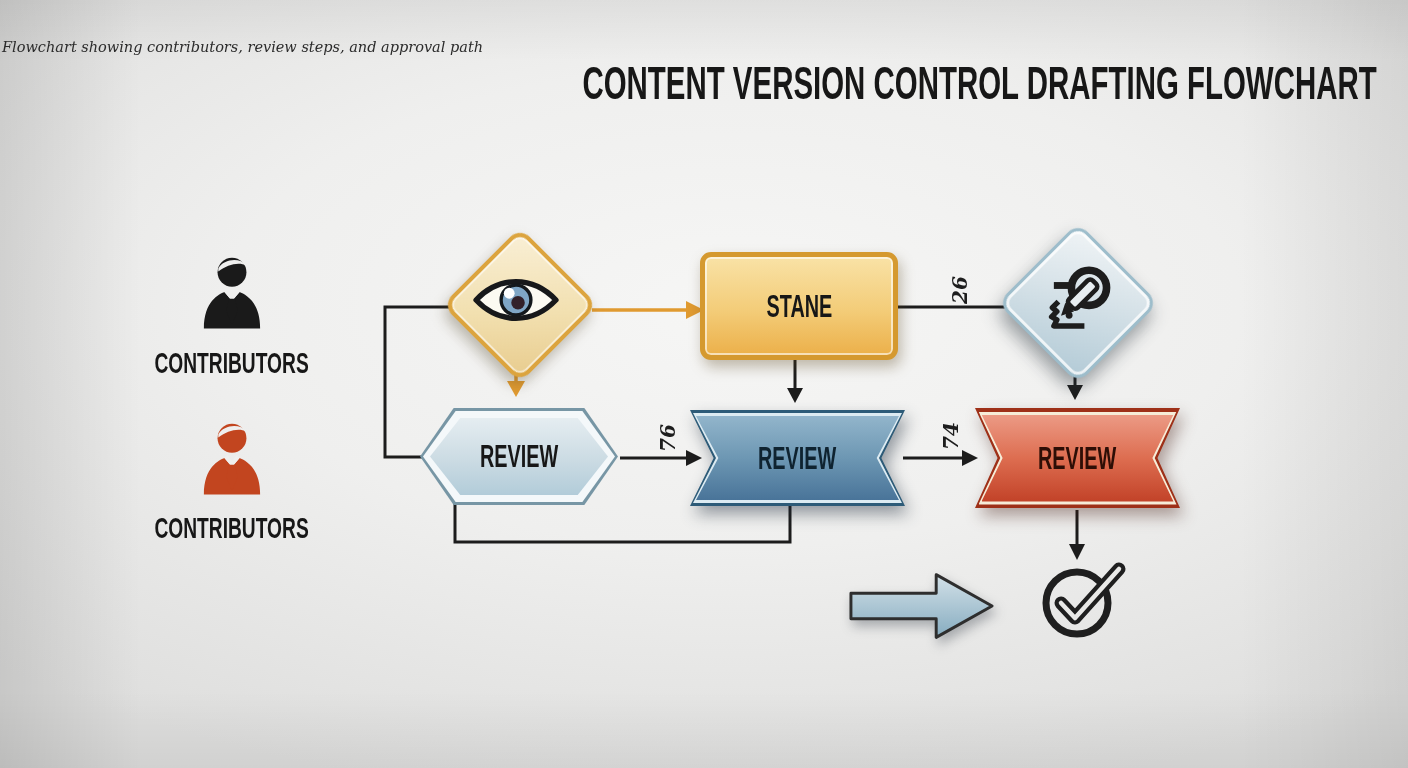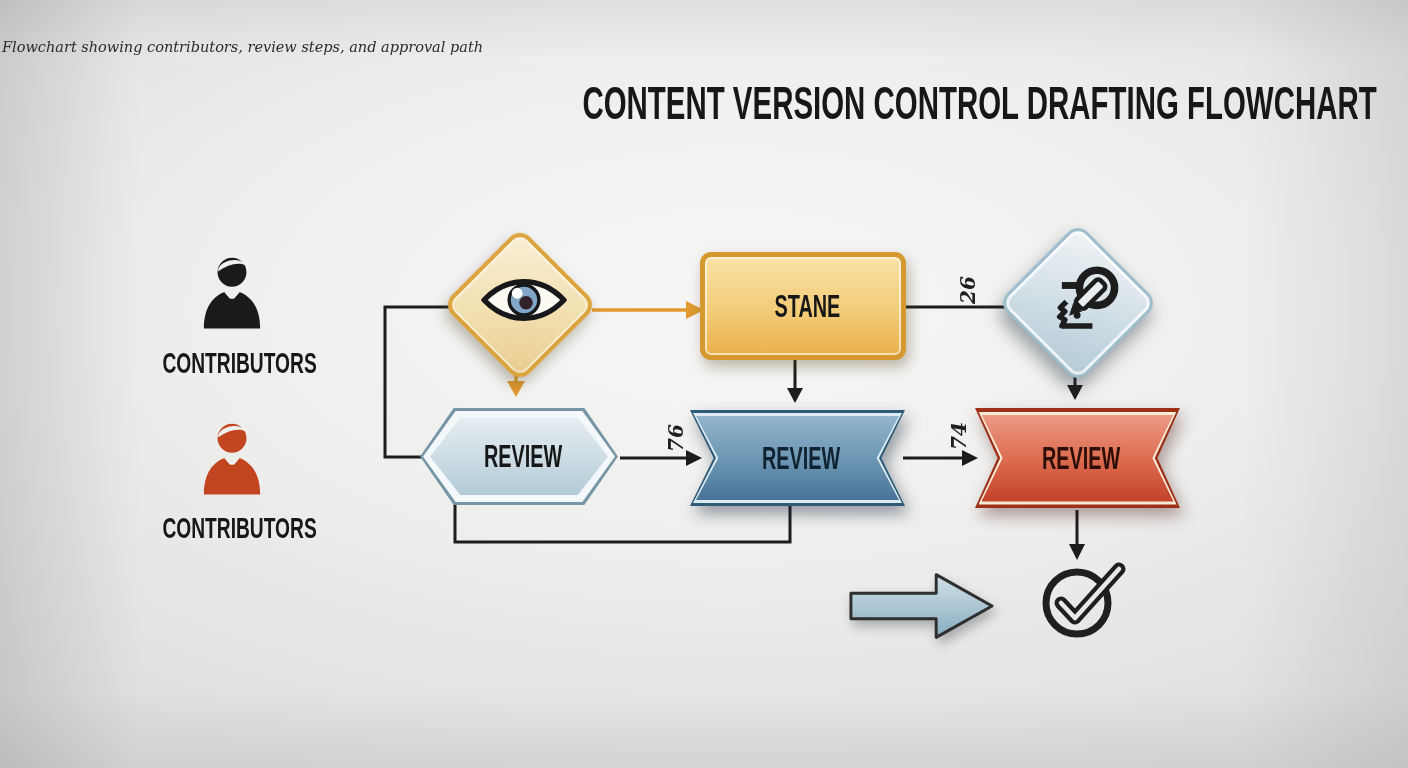--- a/index.html
+++ b/index.html
@@ -5,29 +5,29 @@
   html,body{margin:0;padding:0;background:#bfbfbf;}
   .canvas{
     position:relative;width:1408px;height:768px;overflow:hidden;
     font-family:"Liberation Sans",sans-serif;
     background:
       linear-gradient(90deg, rgba(0,0,0,.10) 0%, rgba(0,0,0,0) 10%, rgba(0,0,0,0) 88%, rgba(0,0,0,.07) 100%),
       linear-gradient(180deg, rgba(0,0,0,.05) 0%, rgba(0,0,0,0) 8%, rgba(0,0,0,0) 90%, rgba(0,0,0,.06) 100%),
       radial-gradient(ellipse 75% 65% at 52% 40%, #f6f6f5 0%, #efefee 48%, #dededd 100%);
   }
   .abs{position:absolute;}
-  .flex-c{display:flex;align-items:center;justify-content:center;padding-left:8px;}
+  .flex-c{display:flex;align-items:center;justify-content:center;}
   .cond{
     font-weight:700;color:#171717;letter-spacing:0px;line-height:1;
     display:inline-block;transform:scaleX(.64);transform-origin:center;white-space:nowrap;
   }
   .caption{
     font-family:"DejaVu Serif",serif;font-style:italic;font-size:14.5px;color:#2b2b2b;
   }
-  .title-wrap{left:359px;top:80px;width:800px;text-align:right;}
+  .title-wrap{left:359px;top:60px;width:800px;text-align:right;}
   .title-text{font-size:46px;}
   .node-label{font-size:31px;}
   .diamond{border-radius:14px;}
   .d1{
     left:465px;top:250px;width:102px;height:102px;
     transform:rotate(45deg);
     background:linear-gradient(135deg,#f9efd6 0%,#f2e0b0 55%,#e8cc8e 100%);
     border:4px solid #dca43e;
     box-shadow:inset 0 0 0 2px rgba(255,255,255,.55);
     filter:drop-shadow(3px 7px 7px rgba(80,70,40,.35));

